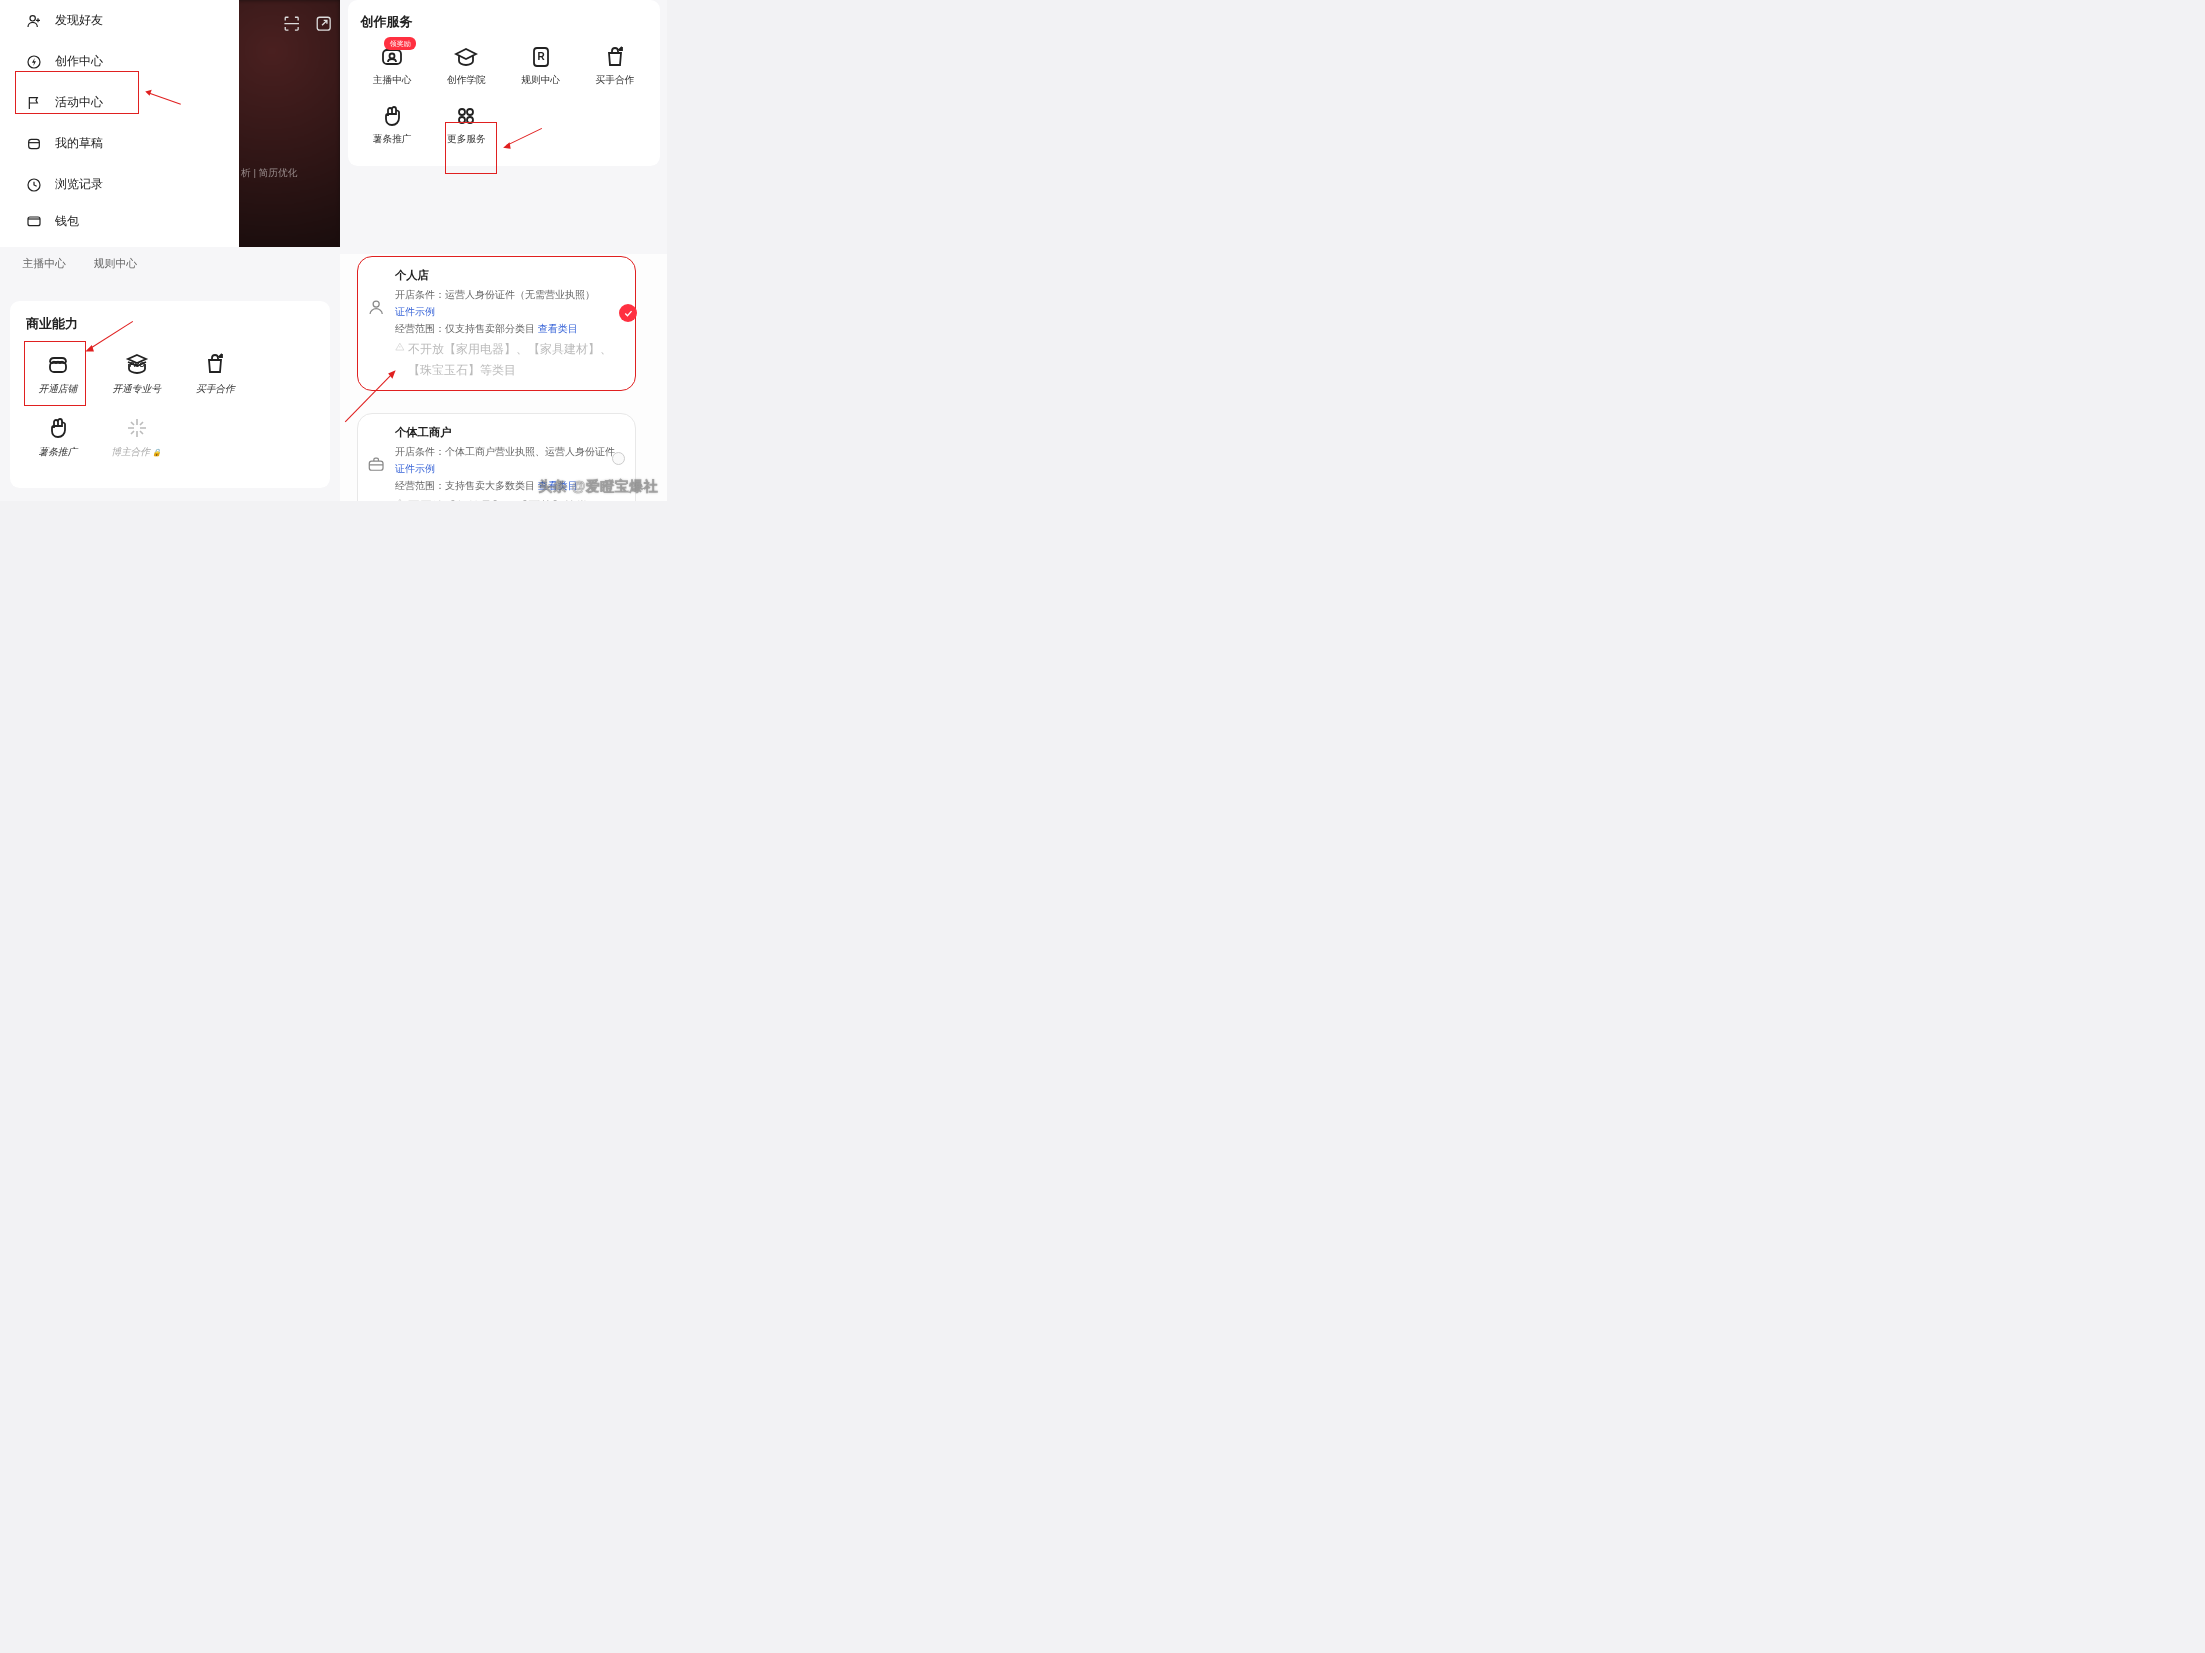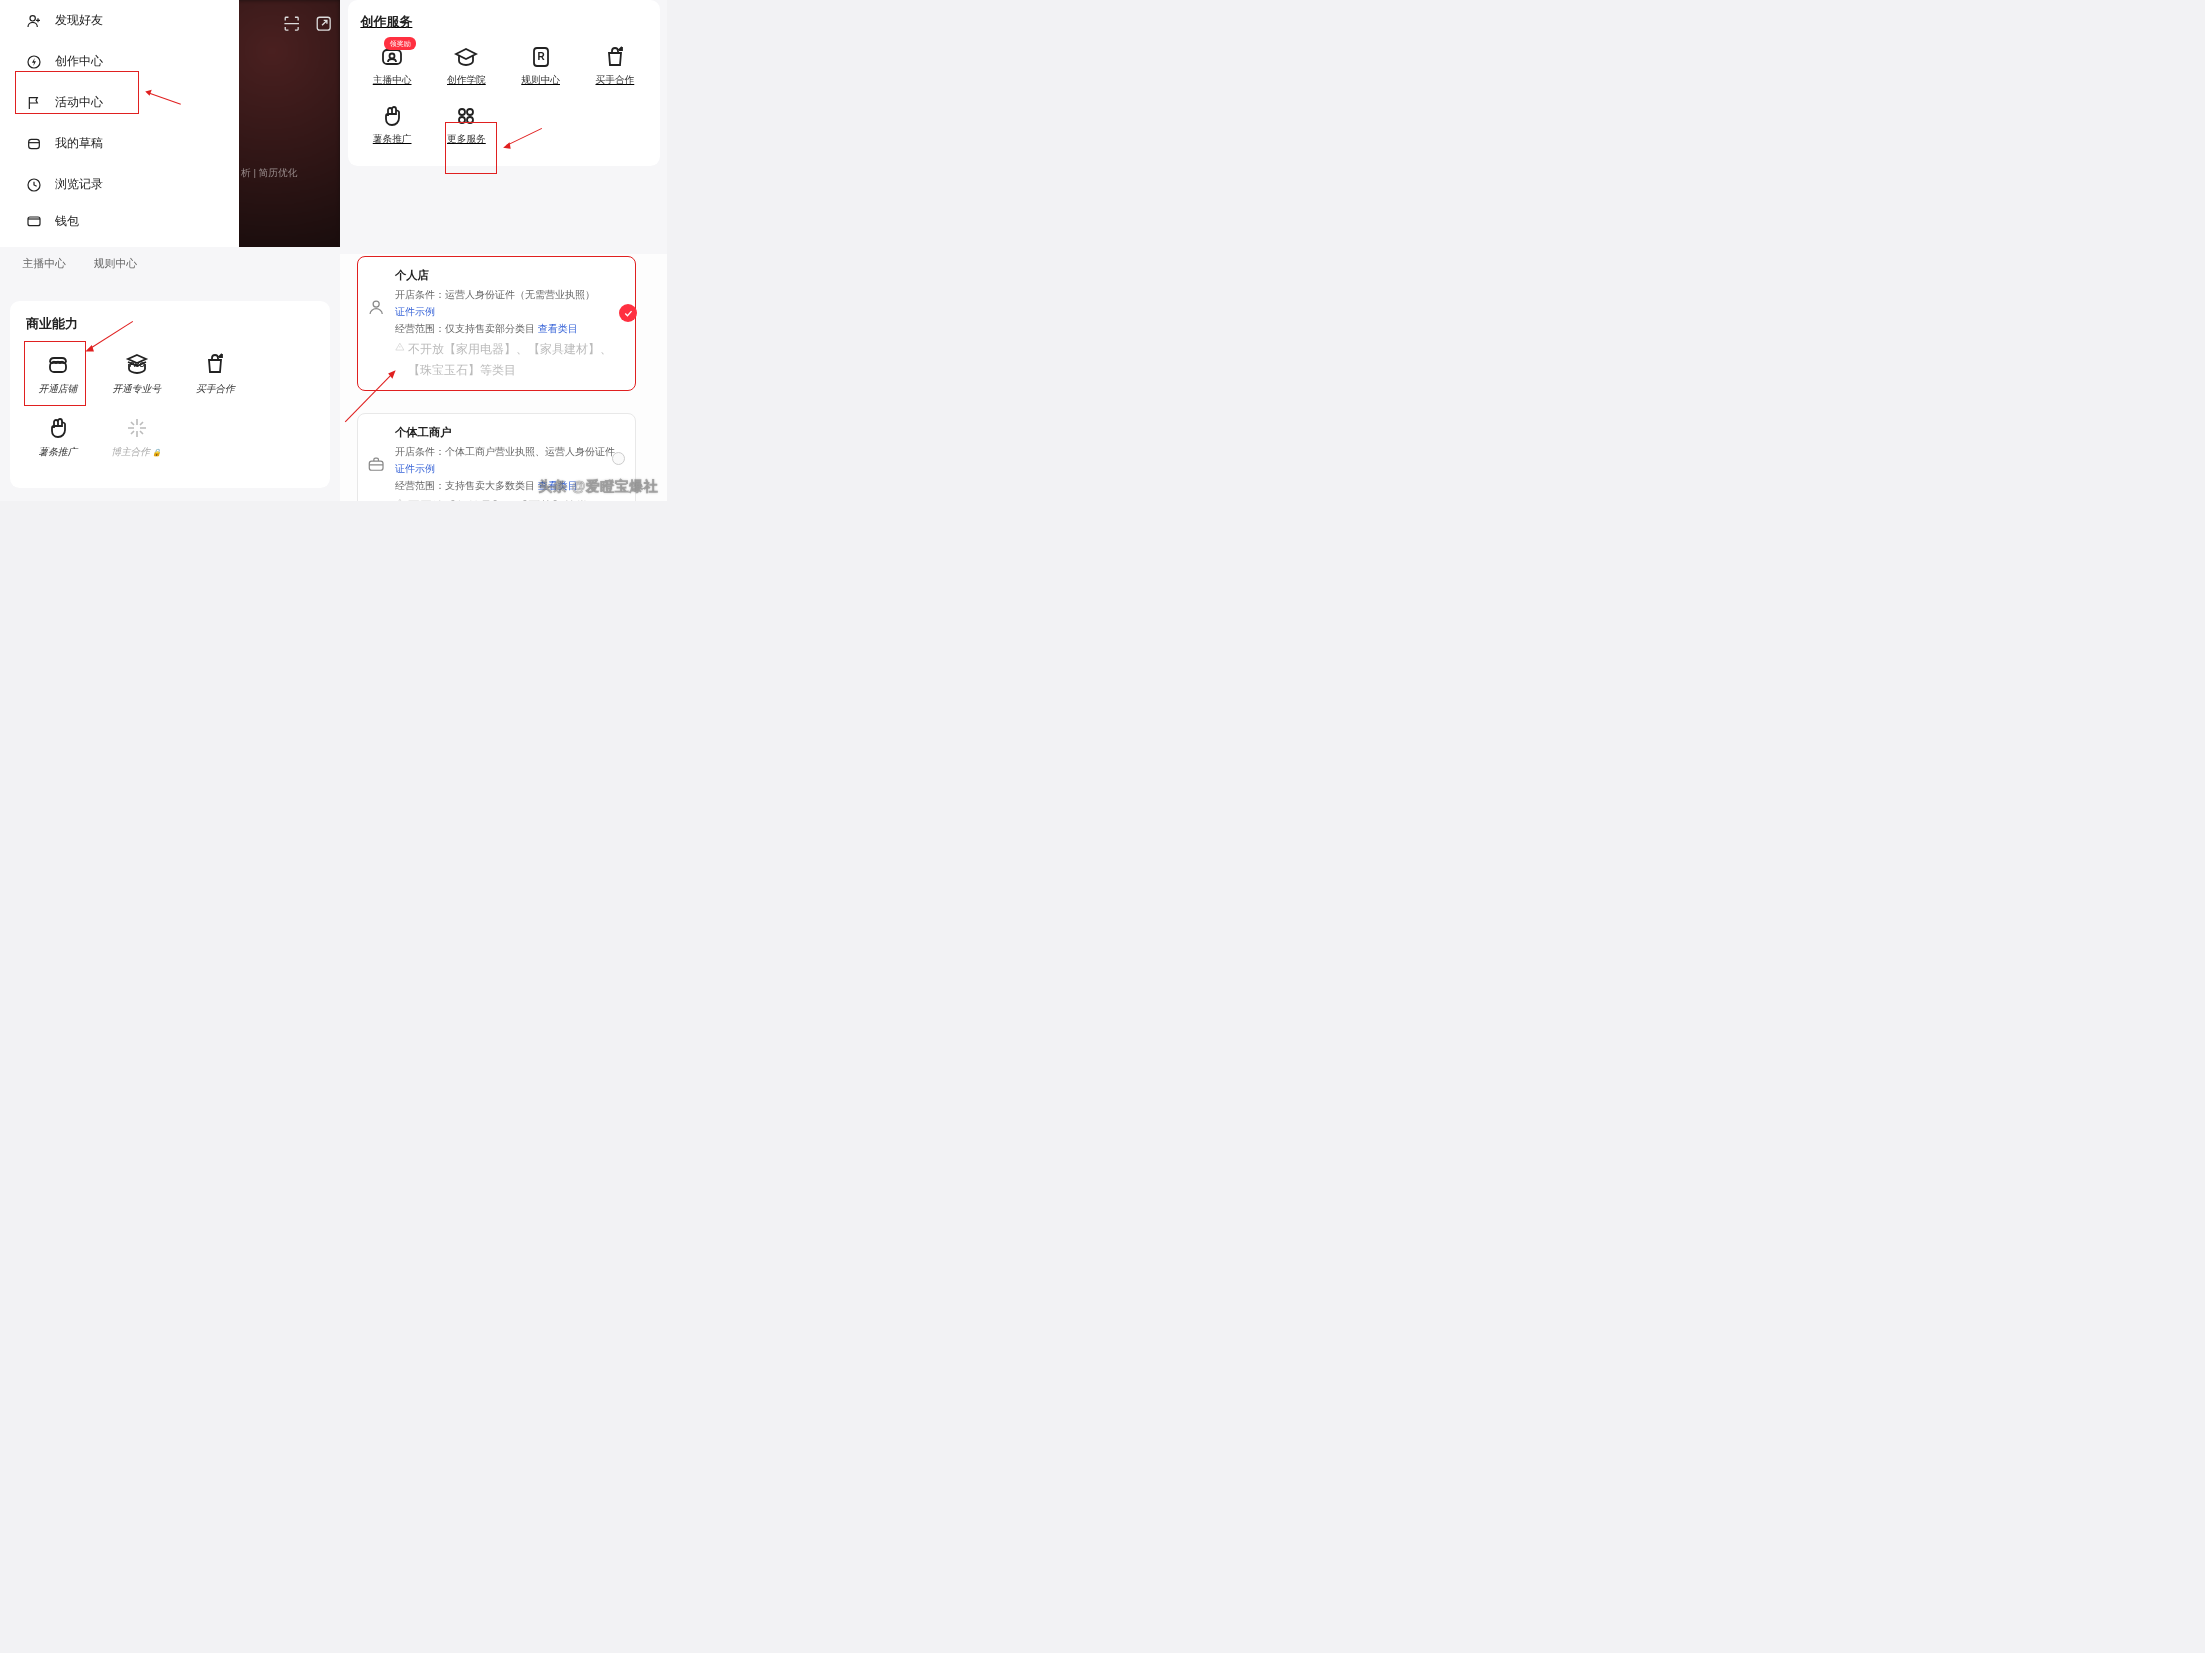--- a/index.html
+++ b/index.html
@@ -82,21 +82,21 @@
     position:absolute; left:81px; top:318px; width:54px; height:38px; pointer-events:none;
   }
 
   
   .q2 {
     position:absolute; left:340px; top:0; width:327px; height:254px;
     background:#f6f6f8;
   }
   .q2-card {
     position:absolute; left:7.5px; right:7.5px; top:0;
-    background:#fff; border-radius:9.7px; padding:13px 7.5px 9.7px;text-decoration:underline;
+    background:#fff; border-radius:9.7px; padding:13px 7.5px 9.7px;
   }
   .q2-title { font-size:13px; font-weight:700; color:#222; margin-left:5.4px; margin-bottom:8.6px; }
   .q2-grid { display:flex; flex-wrap:wrap; }
   .q2-cell {
     width:25%; display:flex; flex-direction:column; align-items:center; gap:4.3px;
     padding:5.4px 0 10.8px; position:relative;
   }
   .q2-cell .ic { width:25px; height:25px; display:flex; align-items:center; justify-content:center; }
   .q2-cell .lbl { font-size:9.7px; color:#333; }
   .q2-badge {
@@ -118,21 +118,21 @@
   .q2-card2 .ttl { font-size:13px; font-weight:700; color:#222; }
   .q2-card2 .more { font-size:9.7px; color:#888; display:flex; align-items:center; gap:2.2px; }
 
   
   .q4 {
     position:absolute; left:340px; top:254px; width:327px; height:247px;
     background:#fdfdfd;
   }
   .q4-card {
     position:absolute; left:17px; right:31px;
-    background:#fff; border:0.5px solid #e8e8e8; border-radius:8px;
+    background:#fff; border:0.5px solid #e8e8e8; border-radius:15px;
     padding:10.8px 12px 9.7px 37px;
   }
   .q4-card .avatar { position:absolute; left:8.6px; top:41px; }
   .q4-card.first { top:2.2px; border:1.1px solid #e02020; }
   .q4-card.second { top:159px; }
   .q4-ttl { font-size:11.3px; font-weight:700; color:#222; margin-bottom:3.2px; }
   .q4-line { font-size:10px; color:#666; line-height:1.7; }
   .q4-link { color:#3a66d8; }
   .q4-restricted { color:#bbb; display:flex; gap:3.2px; line-height:1.7; font-size:12px; margin-top:2.2px; }
   .q4-check {

